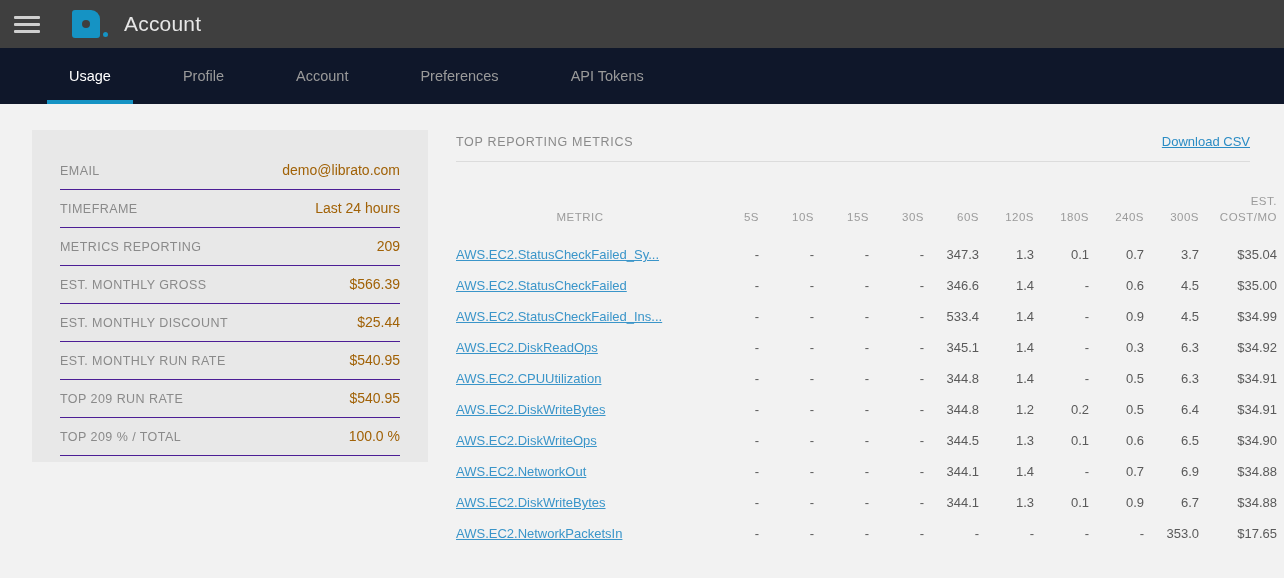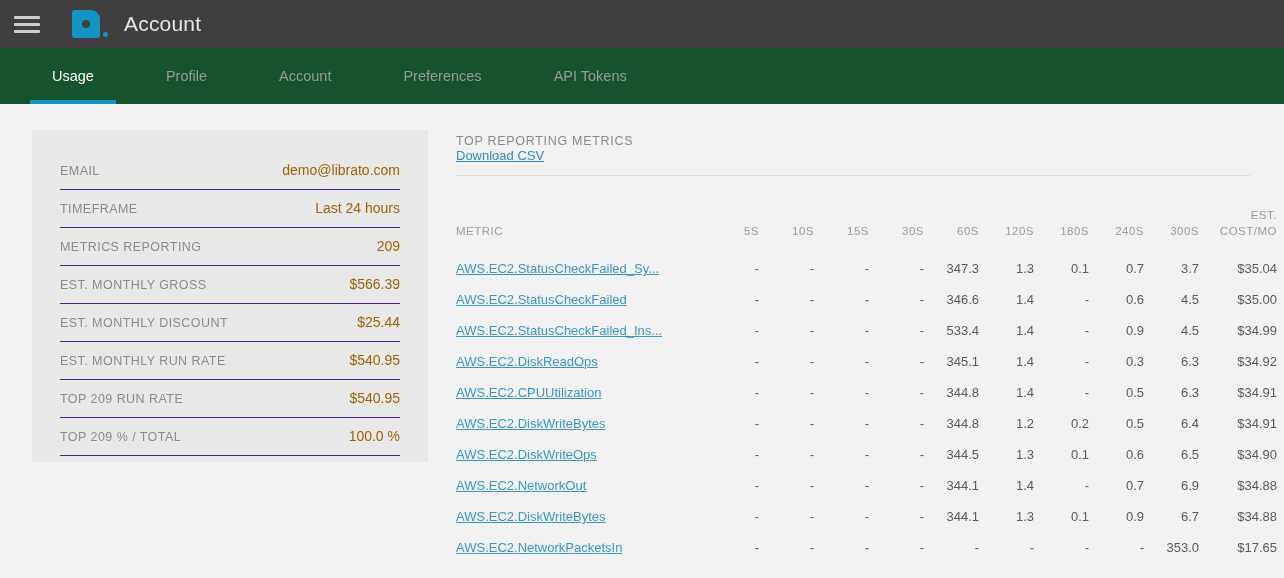--- a/index.html
+++ b/index.html
@@ -81,24 +81,24 @@
     margin-left: 16px;
     font-size: 21px;
     color: #e6e6e6;
     font-weight: 400;
     letter-spacing: 0.2px;
   }
 
   
   .tabbar {
     height: 56px;
-    background: #14532d;
+    background: #0f172a;
     display: flex;
     align-items: stretch;
-    padding-left: 30px;
+    padding-left: 47px;
   }
   .tab {
     position: relative;
     display: flex;
     align-items: center;
     padding: 0 22px;
     font-size: 14.5px;
     color: #9a9a9a;
     cursor: pointer;
     white-space: nowrap;
@@ -150,24 +150,23 @@
 
   
   .metrics-panel {
     flex: 1 1 auto;
     min-width: 0;
     padding-top: 4px;
   }
   .metrics-head {
     display: flex;
     justify-content: space-between;
-    align-items: flex-start;
+    align-items: center;
     border-bottom: 1px solid #dcdcdc;
     padding-bottom: 12px;
-    flex-direction: column;
   }
   .metrics-title {
     font-size: 12.5px;
     letter-spacing: 0.7px;
     color: #8a8a8a;
     text-transform: uppercase;
   }
   .download-link {
     font-size: 13px;
     color: #2b8cc4;
@@ -186,21 +185,21 @@
     font-weight: 400;
     letter-spacing: 0.5px;
     color: #9b9b9b;
     text-transform: uppercase;
     text-align: right;
     padding: 30px 0 14px 0;
     vertical-align: bottom;
     line-height: 1.35;
   }
   table.metrics th.col-metric {
-    text-align: left;
+    text-align: center;
     width: 248px;
   }
   table.metrics th.col-num { width: 55px; }
   table.metrics th.col-cost { width: 78px; }
 
   table.metrics td {
     font-size: 13px;
     color: #5a5a5a;
     text-align: right;
     padding: 8px 0;

